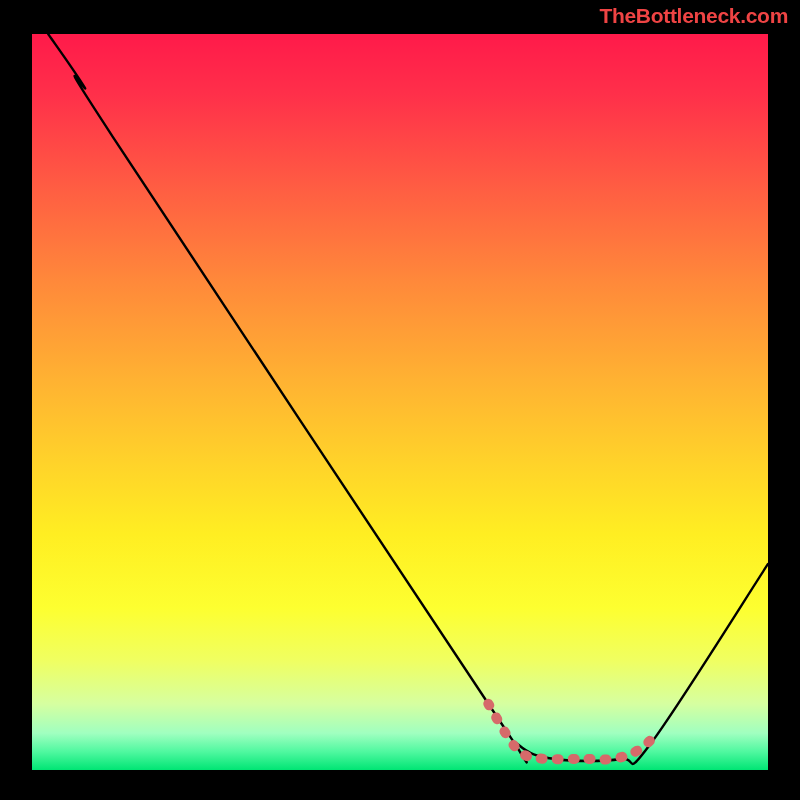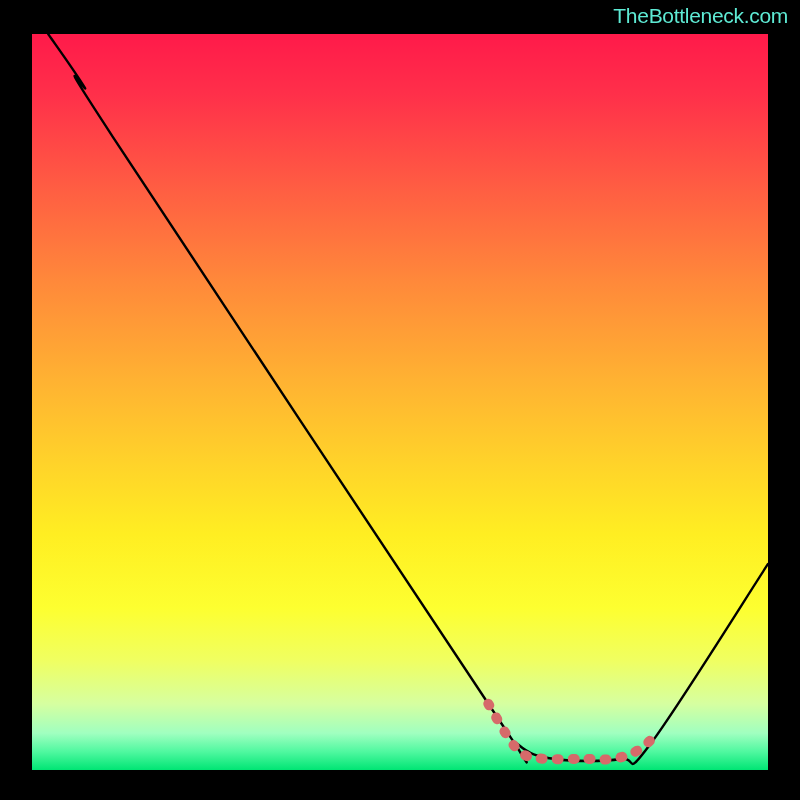--- a/index.html
+++ b/index.html
@@ -8,23 +8,23 @@
     height: 800px;
     background: #000;
     position: relative;
     font-family: Arial, sans-serif;
     overflow: hidden;
   }
   .watermark {
     position: absolute;
     top: 4px;
     right: 12px;
-    color: #5eead4;
+    color: #ef4444;
     font-size: 21px;
-    font-weight: 400;
+    font-weight: 700;
     letter-spacing: -0.3px;
     z-index: 10;
   }
   .plot-area {
     position: absolute;
     top: 34px;
     left: 32px;
     width: 736px;
     height: 736px;
     overflow: hidden;

